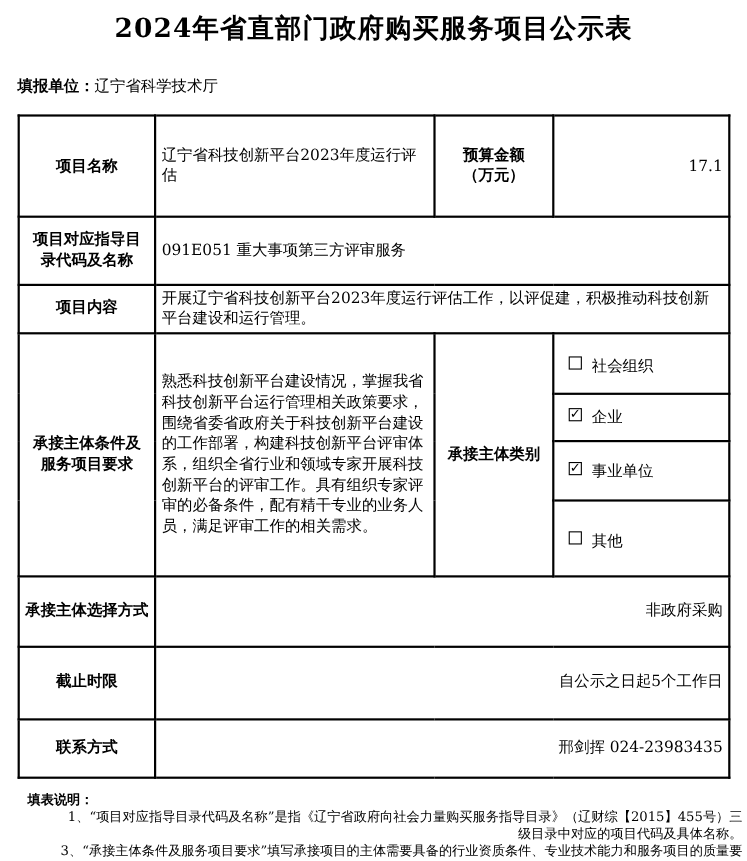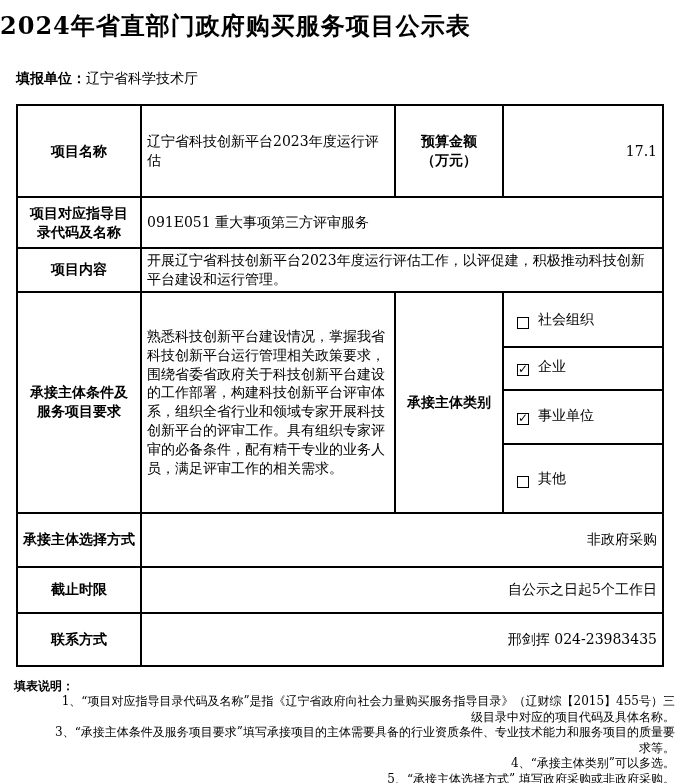--- a/index.html
+++ b/index.html
@@ -7,20 +7,21 @@
   body {
     width: 679px;
     height: 783px;
     color: #000;
     font-family: "DejaVu Serif", "Liberation Serif", serif;
     overflow: hidden;
   }
   .page { padding: 6px 0 0 0; }
 
   .doc-title {
+    text-align: center;
     font-size: 24px;
     font-weight: bold;
     letter-spacing: 1px;
     font-family: "DejaVu Serif", "Liberation Serif", serif;
     margin-top: 4px;
   }
 
   .unit-line {
     margin: 28px 0 16px 16px;
     font-size: 14px;
@@ -53,21 +54,21 @@
     font-family: "DejaVu Sans", "Liberation Sans", sans-serif;
     padding: 2px 2px;
     line-height: 1.4;
   }
   td.val-left { text-align: left; padding: 2px 4px; border-radius: 30px; }
   td.val-center { text-align: right; }
   td.req-text { line-height: 21px; padding: 2px 6px; }
   td.content-text { line-height: 16.5px; padding: 1px 6px; margin-left: 40px; }
 
   .cbcell { padding-left: 13px !important; }
-  .cbrow { display: inline-flex; align-items: flex-end; gap: 9px; }
+  .cbrow { display: inline-flex; align-items: flex-start; gap: 9px; }
   .cb {
     width: 12px; height: 12px;
     border: 1px solid #000;
     display: inline-flex;
     align-items: center;
     justify-content: center;
     flex: 0 0 auto;
   }
   .cb .mark {
     font-size: 12px;
@@ -77,21 +78,21 @@
   }
 
   .notes {
     margin: 12px 4px 0 4px;
     font-size: 12px;
     line-height: 15.5px;
   }
   .notes-heading {
     font-weight: bold;
     font-family: "DejaVu Sans", "Liberation Sans", sans-serif;
-    margin-left: 10px;
+    margin-left: 21px;
   }
   .notes p {
     text-indent: 49px;
     margin: 0;
     text-align: right;
   }
 </style>
 </head>
 <body>
 
@@ -113,21 +114,21 @@
 
     <tbody>
         <tr style="height:92px">
       <td class="lbl">项目名称</td>
       <td class="val-left">辽宁省科技创新平台2023年度运行评估</td>
       <td class="lbl">预算金额
 （万元）</td>
       <td class="val-center">17.1</td>
     </tr>
 
-    <tr style="height:51px">
+    <tr style="height:62px">
       <td class="lbl">项目对应指导目
 录代码及名称</td>
       <td class="val-left" colspan="3">091E051 重大事项第三方评审服务</td>
     </tr>
 
     <tr style="height:35px">
       <td class="lbl">项目内容</td>
       <td class="val-left content-text" colspan="3">开展辽宁省科技创新平台2023年度运行评估工作，以评促建，积极推动科技创新平台建设和运行管理。</td>
     </tr>
 
@@ -169,26 +170,26 @@
       <td class="cbcell">
         <span class="cbrow">
           <span class="cb">
                 <span class="mark"></span>
               </span>
           <span>其他</span>
         </span>
       </td>
     </tr>
 
-    <tr style="height:54px">
+    <tr style="height:64px">
       <td class="lbl">承接主体选择方式</td>
       <td class="val-center" colspan="3">非政府采购</td>
     </tr>
 
-    <tr style="height:46px">
+    <tr style="height:66px">
       <td class="lbl">截止时限</td>
       <td class="val-center" colspan="3">自公示之日起5个工作日</td>
     </tr>
 
     <tr style="height:53px">
       <td class="lbl">联系方式</td>
       <td class="val-center" colspan="3">邢剑挥 024-23983435</td>
     </tr>
   </tbody>
     </table>

